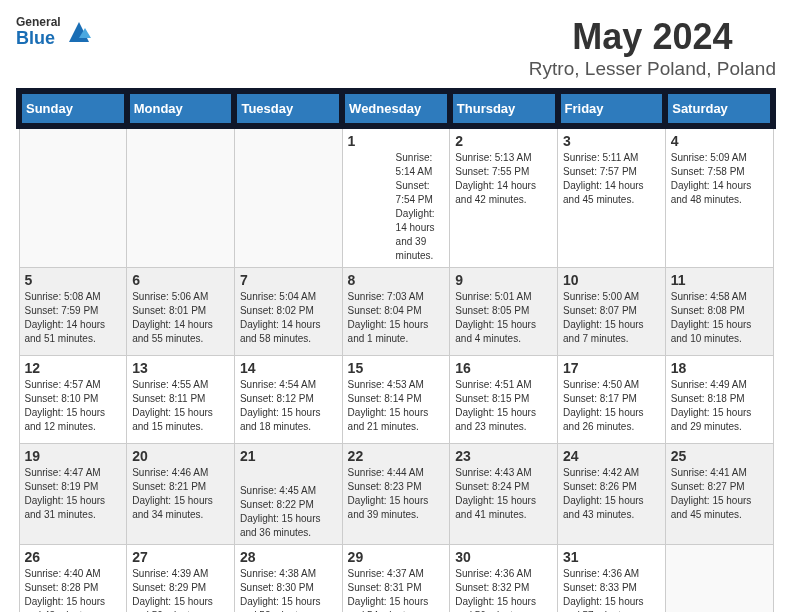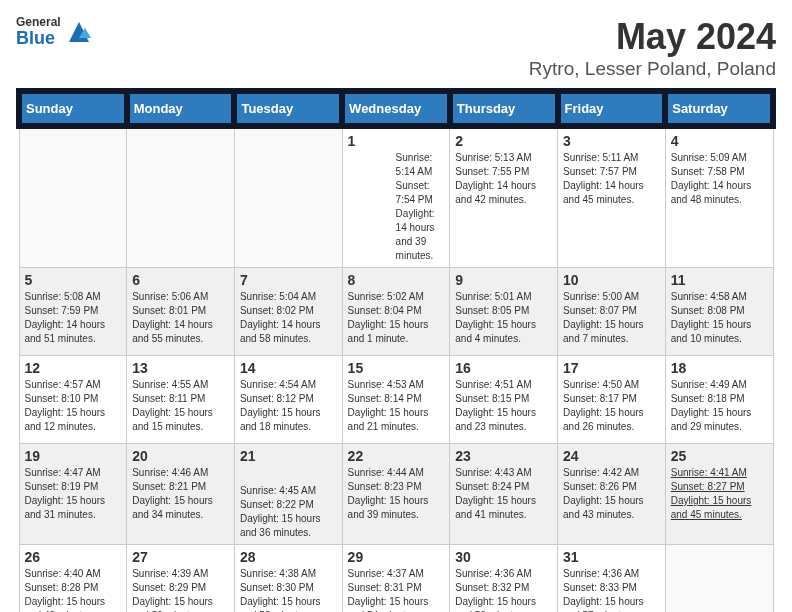--- a/index.html
+++ b/index.html
@@ -35,21 +35,21 @@
       font-size: 18px;
       font-weight: bold;
       color: #1a6eb5;
     }
     .logo-icon {
       width: 28px;
       height: 28px;
       margin-left: 2px;
     }
     .title-block {
-      text-align: right;
+      text-align: center;
     }
     .month-title {
       font-size: 36px;
       font-weight: bold;
       color: #333;
     }
     .location-title {
       font-size: 19px;
       color: #555;
     }
@@ -170,21 +170,21 @@
 Daylight: 14 hours and 55 minutes.</div>
         </td>
         <td>
           <div class="day-number">7</div>
           <div class="day-info" style="white-space: pre-line;">Sunrise: 5:04 AM
 Sunset: 8:02 PM
 Daylight: 14 hours and 58 minutes.</div>
         </td>
         <td>
           <div class="day-number">8</div>
-          <div class="day-info" style="white-space: pre-line;">Sunrise: 5:02 AM
+          <div class="day-info" style="white-space: pre-line;">Sunrise: 7:03 AM
 Sunset: 8:04 PM
 Daylight: 15 hours and 1 minute.</div>
         </td>
         <td>
           <div class="day-number">9</div>
           <div class="day-info" style="white-space: pre-line;">Sunrise: 5:01 AM
 Sunset: 8:05 PM
 Daylight: 15 hours and 4 minutes.</div>
         </td>
         <td>
@@ -276,21 +276,21 @@
 Daylight: 15 hours and 41 minutes.</div>
         </td>
         <td>
           <div class="day-number">24</div>
           <div class="day-info" style="white-space: pre-line;">Sunrise: 4:42 AM
 Sunset: 8:26 PM
 Daylight: 15 hours and 43 minutes.</div>
         </td>
         <td>
           <div class="day-number">25</div>
-          <div class="day-info" style="white-space: pre-line; text-decoration: underline;">Sunrise: 4:41 AM
+          <div class="day-info" style="white-space: pre-line;">Sunrise: 4:41 AM
 Sunset: 8:27 PM
 Daylight: 15 hours and 45 minutes.</div>
         </td>
       </tr>
       <tr>
         <td>
           <div class="day-number">26</div>
           <div class="day-info" style="white-space: pre-line;">Sunrise: 4:40 AM
 Sunset: 8:28 PM
 Daylight: 15 hours and 48 minutes.</div>

